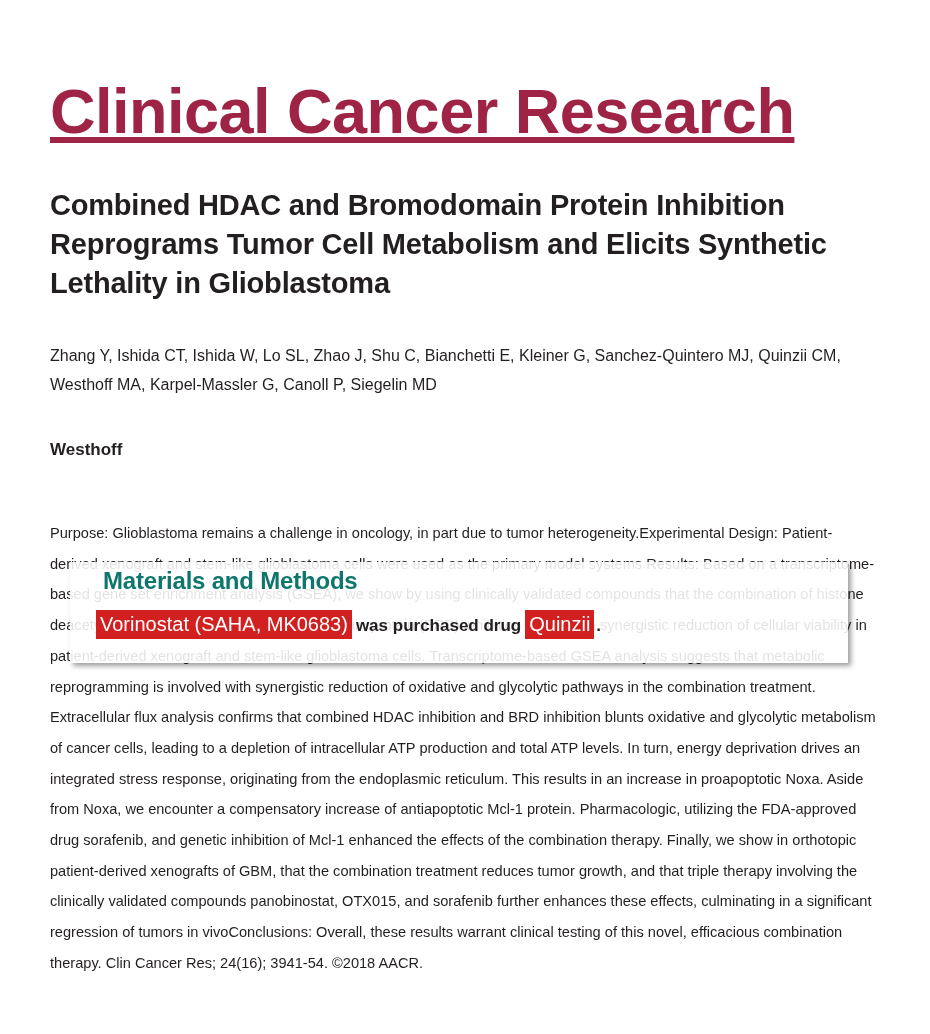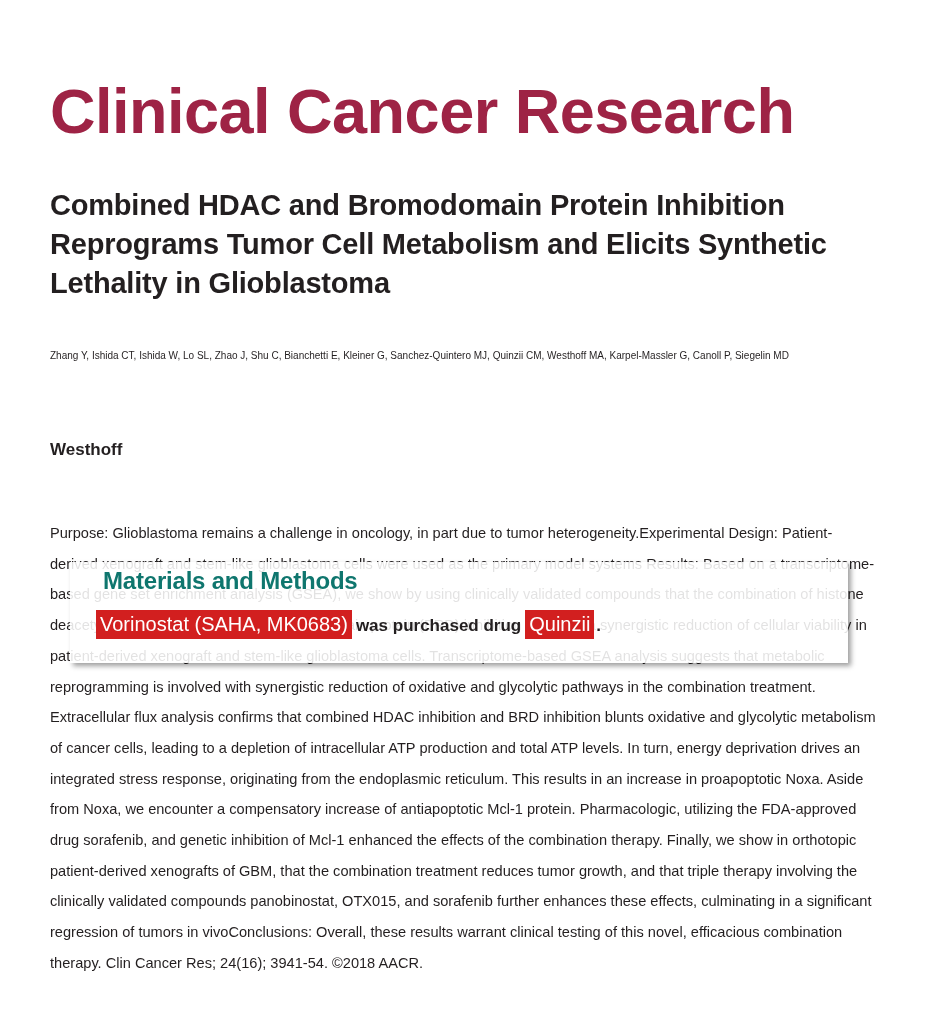--- a/index.html
+++ b/index.html
@@ -29,20 +29,21 @@
     left: 50px;
     top: 78px;
     width: 830px;
     font-family: "Liberation Sans", sans-serif;
     font-weight: bold;
     font-size: 63px;
     line-height: 1.05;
     letter-spacing: -0.5px;
     color: #9e2345;
     white-space: nowrap;
+    text-decoration: underline;
   }
 
   
   .article-title {
     position: absolute;
     left: 50px;
     top: 186px;
     width: 820px;
     font-size: 29px;
     font-weight: bold;
@@ -50,21 +51,21 @@
     color: #231f20;
     letter-spacing: -0.2px;
   }
 
   
   .authors {
     position: absolute;
     left: 50px;
     top: 341px;
     width: 800px;
-    font-size: 10px;
+    font-size: 16px;
     line-height: 29px;
     color: #231f20;
   }
 
   
   .abstract-heading {
     position: absolute;
     left: 50px;
     top: 440px;
     font-size: 17px;

